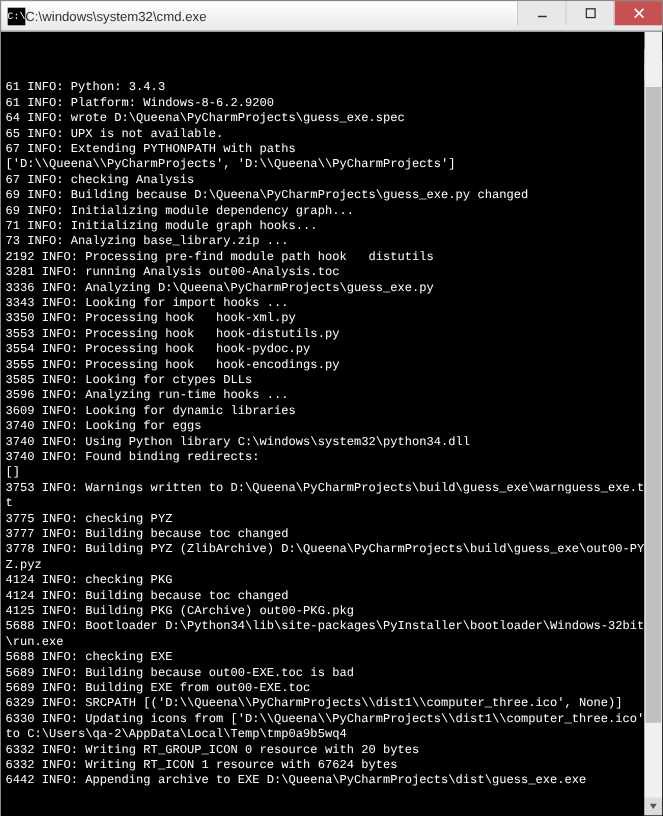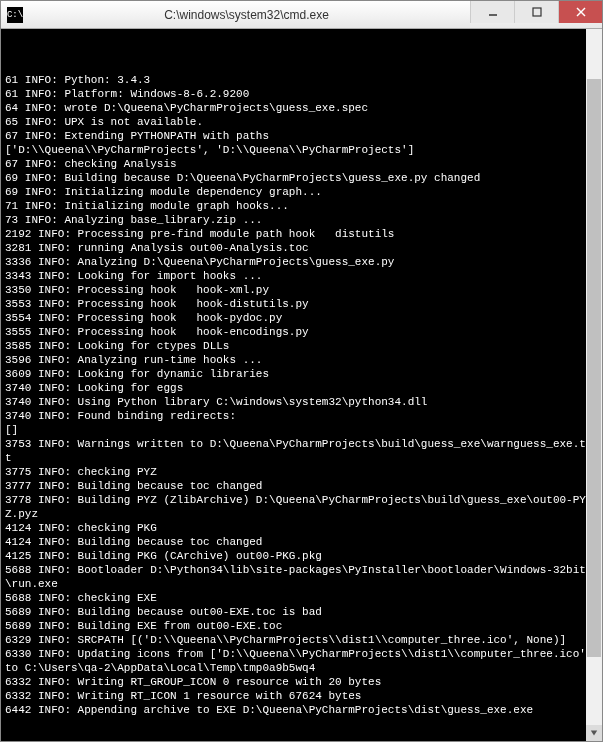--- a/index.html
+++ b/index.html
@@ -34,21 +34,21 @@
       margin-left: 6px;
       background: #000;
       display: flex;
       align-items: center;
       justify-content: center;
       font-size: 9px;
       color: #fff;
     }
     .title-text {
       flex: 1;
-      text-align: center;
+      text-align: left;
       font-family: 'Segoe UI', sans-serif;
       font-size: 12px;
       color: #333;
     }
     .window-controls {
       display: flex;
       height: 100%;
     }
     .win-btn {
       width: 44px;

